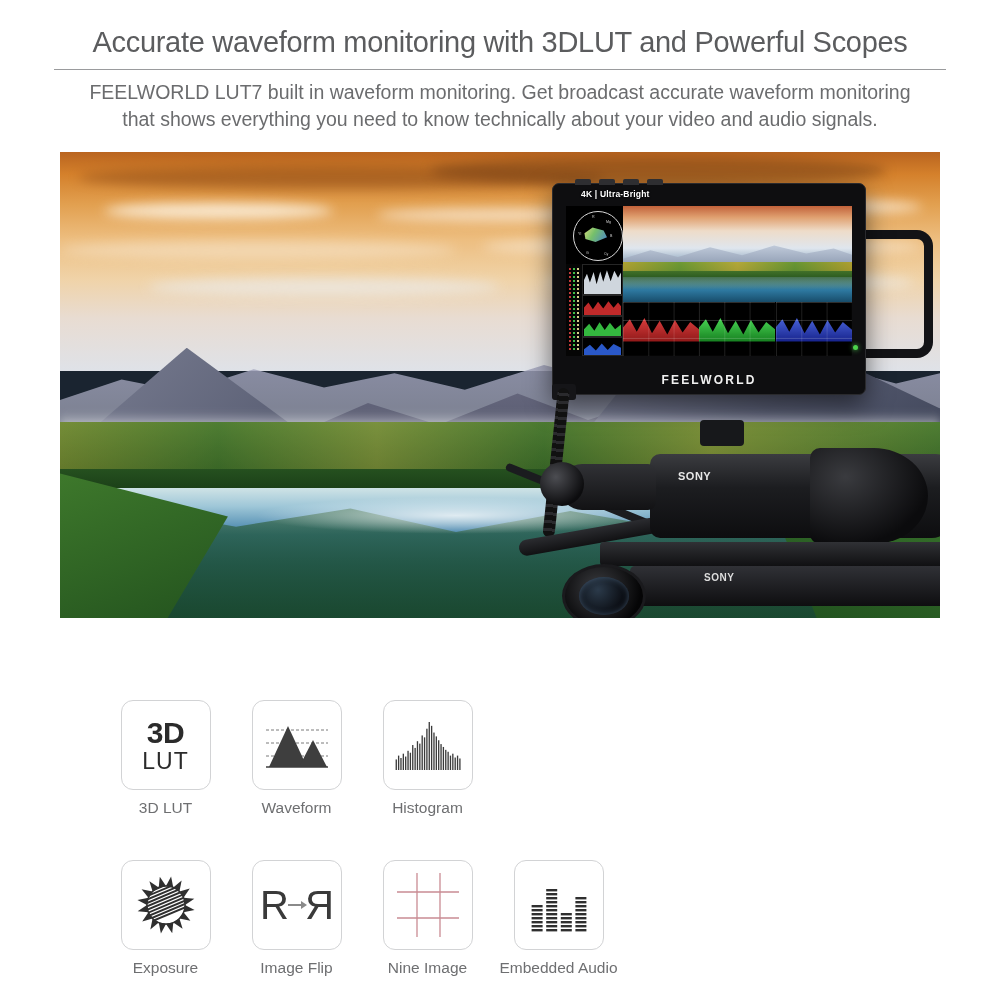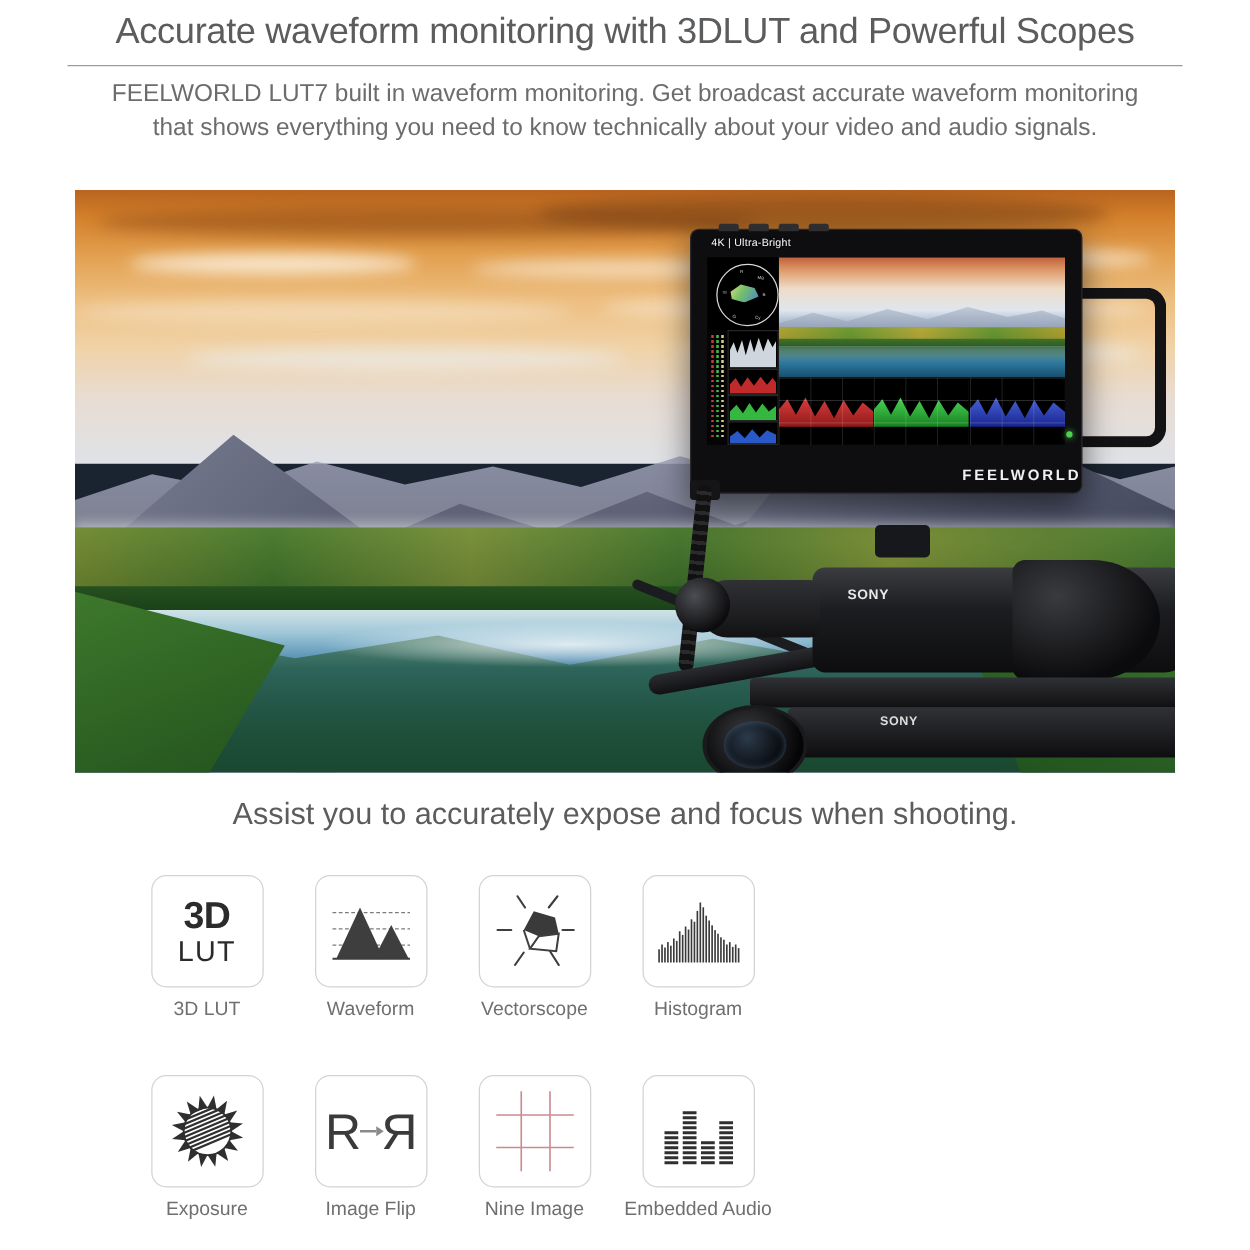--- a/index.html
+++ b/index.html
@@ -27,21 +27,21 @@
     position: absolute;
     left: 0; top: 0;
     width: 1000px;
   }
   .headline {
     text-align: center;
     font-size: 29px;
     font-weight: 400;
     color: #5b5c5e;
     letter-spacing: -0.3px;
-    padding-top: 7px;
+    padding-top: 24px;
     line-height: 1.25;
     white-space: nowrap;
   }
   .rule {
     width: 892px;
     height: 1px;
     background: #9a9b9d;
     margin: 9px auto 0 auto;
   }
   .subhead {
@@ -178,27 +178,27 @@
   .mon-top-btn {
     position:absolute; top:-5px; width:16px; height:6px;
     background:#2e2e31; border-radius:2px 2px 0 0;
   }
   .mon-screen {
     position:absolute; left:13px; top:22px;
     width: 286px; height: 150px;
     background:#000;
   }
   .mon-badge {
-    position:absolute; left:16px; top:5px;
-    font-size:8.5px; font-weight:400; color:#fff;
+    position:absolute; left:28px; top:5px;
+    font-size:8.5px; font-weight:700; color:#fff;
     letter-spacing:.2px; text-shadow:0 0 2px #000;
   }
   .mon-brand {
     position:absolute; left:0; right:0; bottom:7px;
-    text-align:right; font-size:12px; font-weight:700;
+    text-align:center; font-size:12px; font-weight:700;
     color:#f0f0f0; letter-spacing:2.2px;
   }
   .mon-led {
     position:absolute; right:7px; bottom:44px;
     width:5px; height:5px; border-radius:50%;
     background:#4cd24c; box-shadow:0 0 5px #4cd24c;
   }
 
   
   .sc-video {
@@ -572,21 +572,20 @@
       <div class="cam-eyepiece"></div>
       <div class="cam-eyecup"></div>
       <div class="cam-rails"></div>
       <div class="cam-base">
         <div class="cam-brand2" style="left:74px; top:6px; position:absolute;">SONY</div>
       </div>
       <div class="cam-lens"></div>
     </div>
   </div>
 
-  <div class="assist">Assist you to accurately expose and focus when shooting.</div>
 
   <div class="grid">
 
     <div class="grow">
 
       <div class="gcell">
         <div class="tile">
           <div class="lut3d">
             <span class="a">3D</span>
             <span class="b">LUT</span>
@@ -602,38 +601,20 @@
             <line x1="3" y1="26" x2="65" y2="26" stroke="#7b7b7b" stroke-width="1" stroke-dasharray="3 2"></line>
             <line x1="3" y1="39" x2="65" y2="39" stroke="#7b7b7b" stroke-width="1" stroke-dasharray="3 2"></line>
             <polygon points="6,50 25,9 44,50" fill="#3e3e3e"></polygon>
             <polygon points="36,50 50,23 64,50" fill="#3e3e3e"></polygon>
             <line x1="3" y1="50" x2="65" y2="50" stroke="#3e3e3e" stroke-width="1.6"></line>
           </svg>
         </div>
         <div class="tlabel">Waveform</div>
       </div>
 
-      <div class="gcell">
-        <div class="tile">
-          <svg class="isvg" width="66" height="62" viewBox="0 0 66 62">
-            <g stroke="#3e3e3e" stroke-width="1.7" stroke-linecap="round">
-              <line x1="25" y1="12" x2="19" y2="3"></line>
-              <line x1="44" y1="12" x2="51" y2="3"></line>
-              <line x1="14" y1="30" x2="3" y2="30"></line>
-              <line x1="55" y1="30" x2="64" y2="30"></line>
-              <line x1="24" y1="48" x2="17" y2="58"></line>
-              <line x1="45" y1="47" x2="52" y2="58"></line>
-            </g>
-            <polygon points="32,15 49,20 52,33 36,35 24,30" fill="#3a3a3a"></polygon>
-            <polygon points="36,35 52,33 50,47 29,45" fill="none" stroke="#3e3e3e" stroke-width="1.6"></polygon>
-            <line x1="24" y1="30" x2="29" y2="45" stroke="#3e3e3e" stroke-width="1.6"></line>
-          </svg>
-        </div>
-        <div class="tlabel">Vectorscope</div>
-      </div>
 
       <div class="gcell">
         <div class="tile">
           <svg class="isvg" width="66" height="52" viewBox="0 0 66 52" id="hist-icon">
               <rect x="0.60" y="40.44" width="1.32" height="10.56" fill="#3a3a3a"></rect>
               <rect x="2.96" y="36.60" width="1.32" height="14.40" fill="#3a3a3a"></rect>
               <rect x="5.31" y="39.00" width="1.32" height="12.00" fill="#3a3a3a"></rect>
               <rect x="7.67" y="34.68" width="1.32" height="16.32" fill="#3a3a3a"></rect>
               <rect x="10.03" y="37.56" width="1.32" height="13.44" fill="#3a3a3a"></rect>
               <rect x="12.39" y="31.80" width="1.32" height="19.20" fill="#3a3a3a"></rect>

